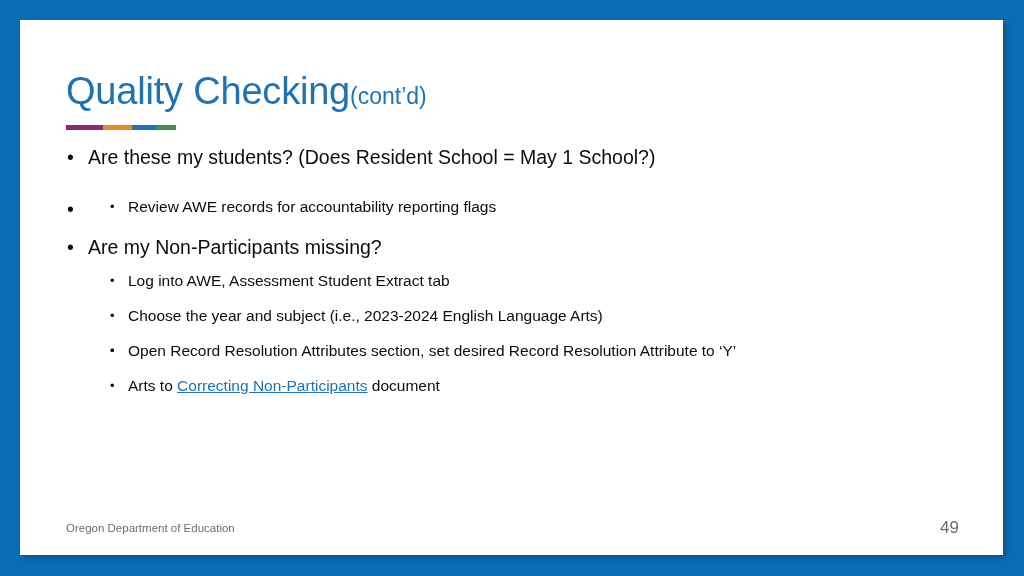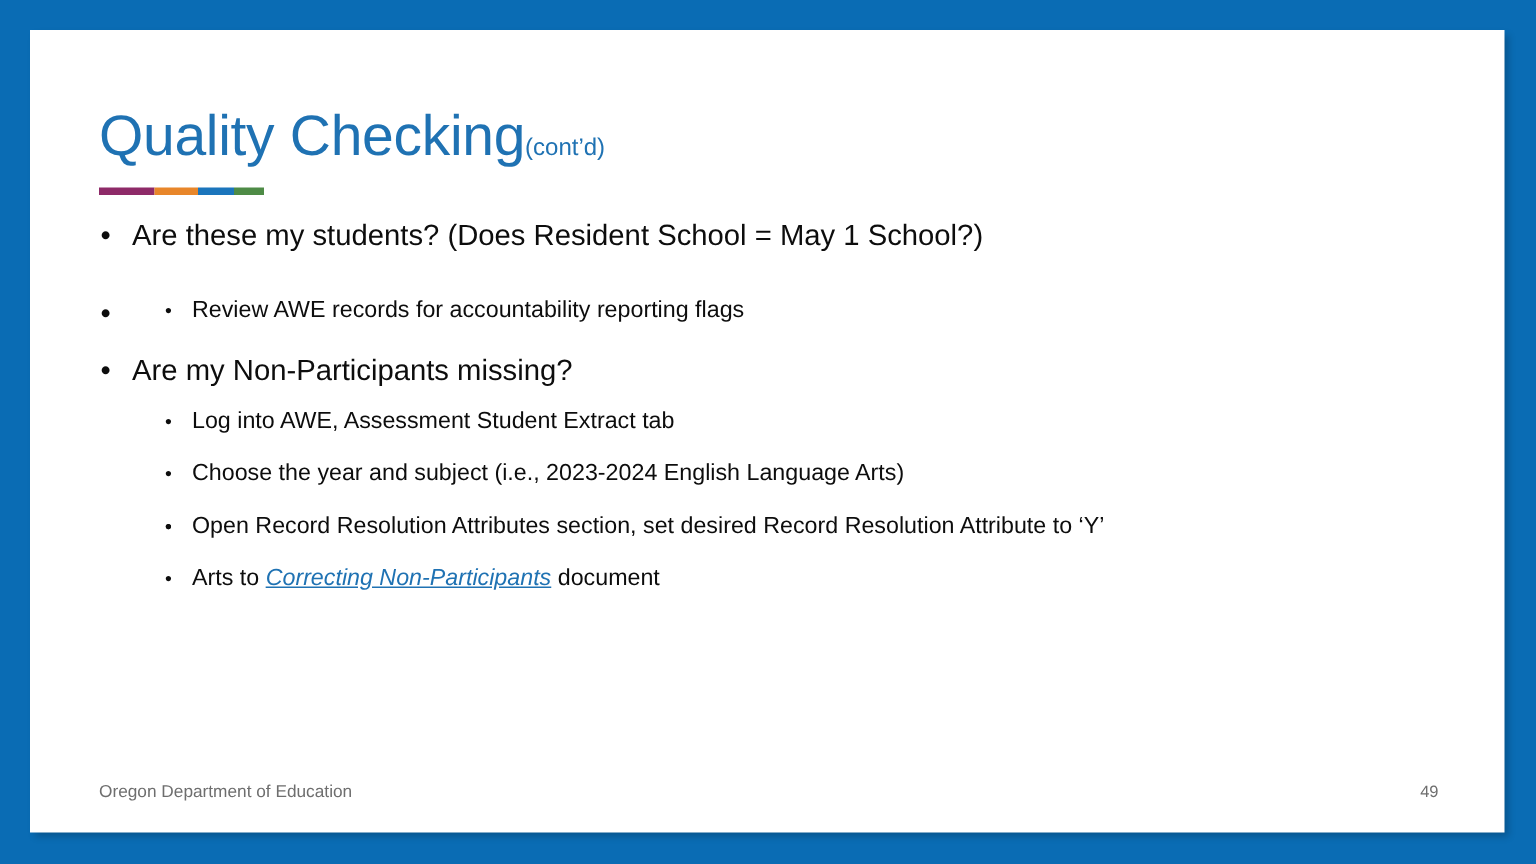--- a/index.html
+++ b/index.html
@@ -46,21 +46,21 @@
     margin: 0;
     padding: 0;
     font-weight: normal;
     color: #1F72B3;
     font-size: 38px;
     line-height: 46px;
     letter-spacing: -0.2px;
     white-space: nowrap;
   }
   #page-title .cont {
-    font-size: 16px;
+    font-size: 23px;
     letter-spacing: 0;
     vertical-align: baseline;
   }
 
   
   #accent-rule {
     position: absolute;
     left: 46px;
     top: 105px;
     width: 110px;
@@ -128,37 +128,36 @@
     line-height: 20px;
   }
 
   
   li.lvl1.has-sub { margin-bottom: 18px; }
   li.grp-gap { margin-bottom: 28px; }
 
   a.doclink {
     color: #1F72B3;
     text-decoration: underline;
-    font-style: italic;
   }
 
   
   #footer-org {
     position: absolute;
     left: 46px;
     bottom: 20px;
     font-size: 11.5px;
     line-height: 14px;
     color: #6E6E6E;
   }
   #footer-page {
     position: absolute;
     right: 44px;
     bottom: 20px;
-    font-size: 11px;
+    font-size: 17px;
     line-height: 14px;
     color: #6E6E6E;
   }
 </style>
 </head>
 <body>
 
 <div id="slide">
   <div id="slide-canvas">
 

